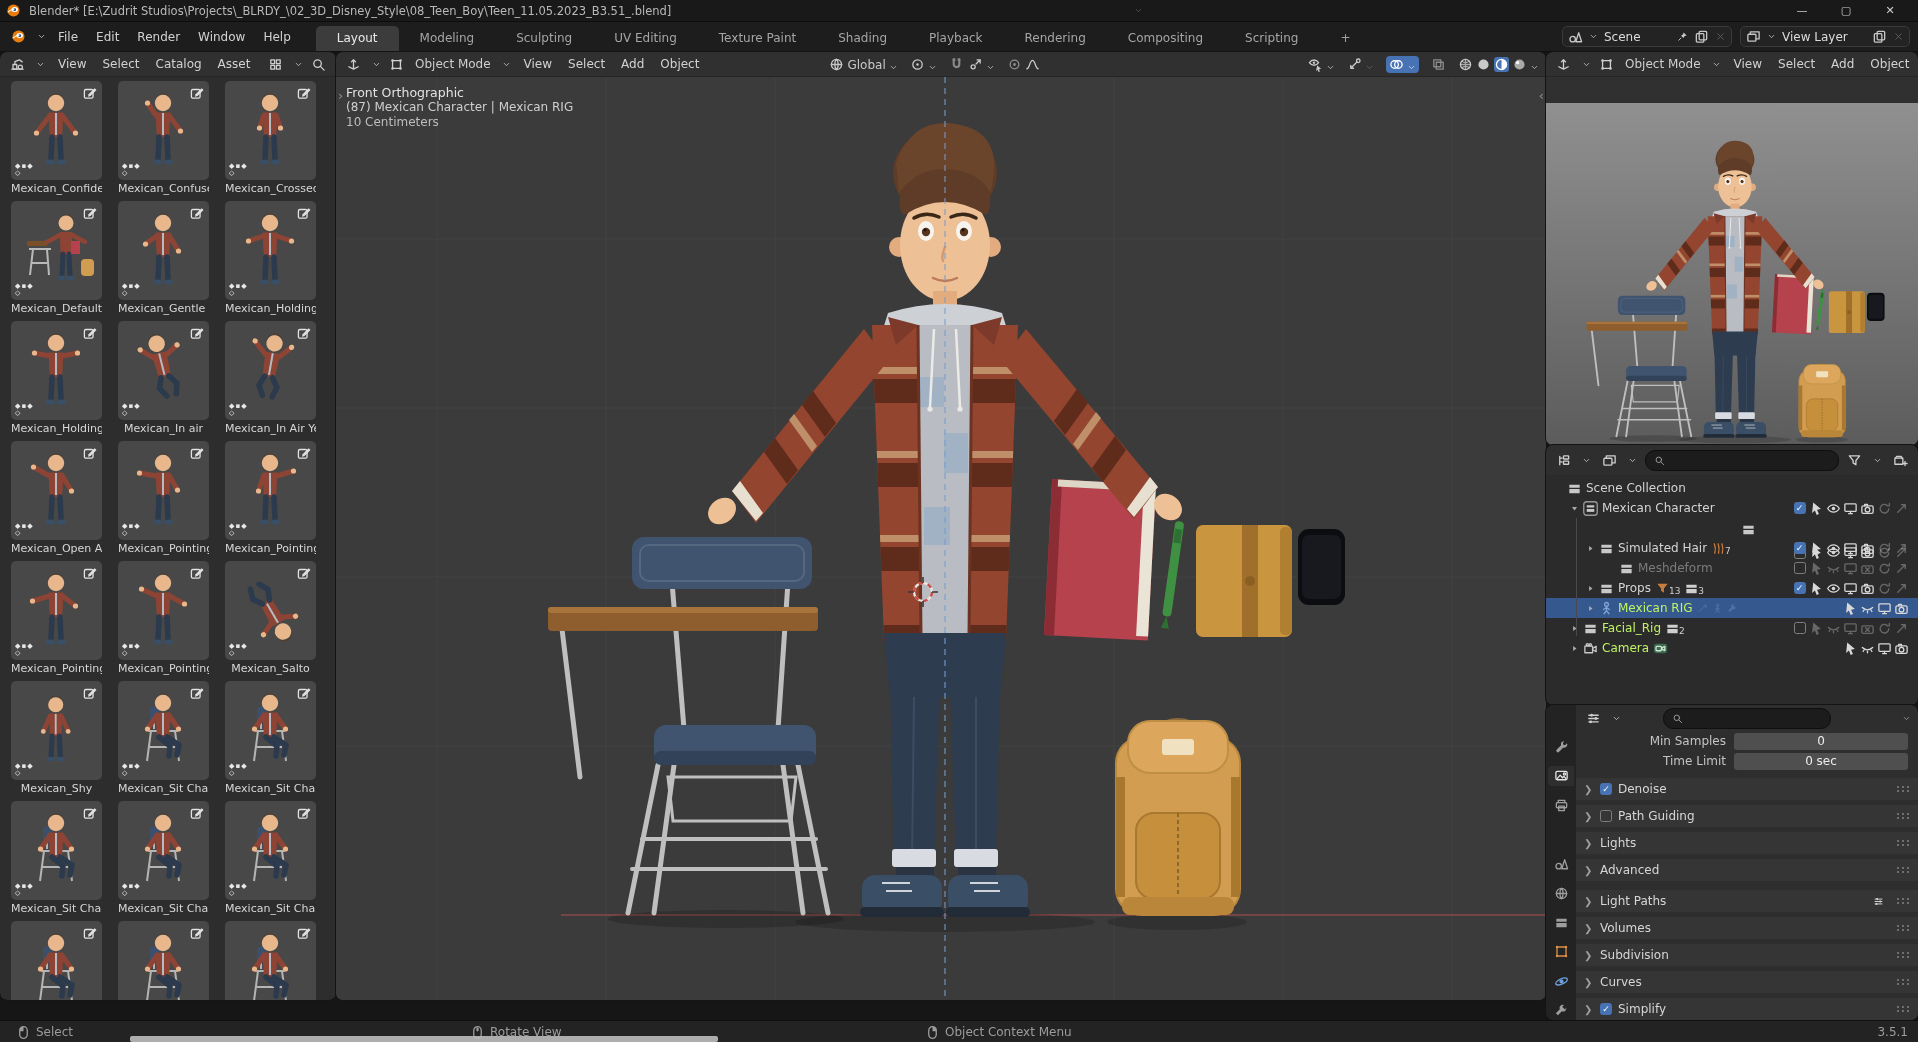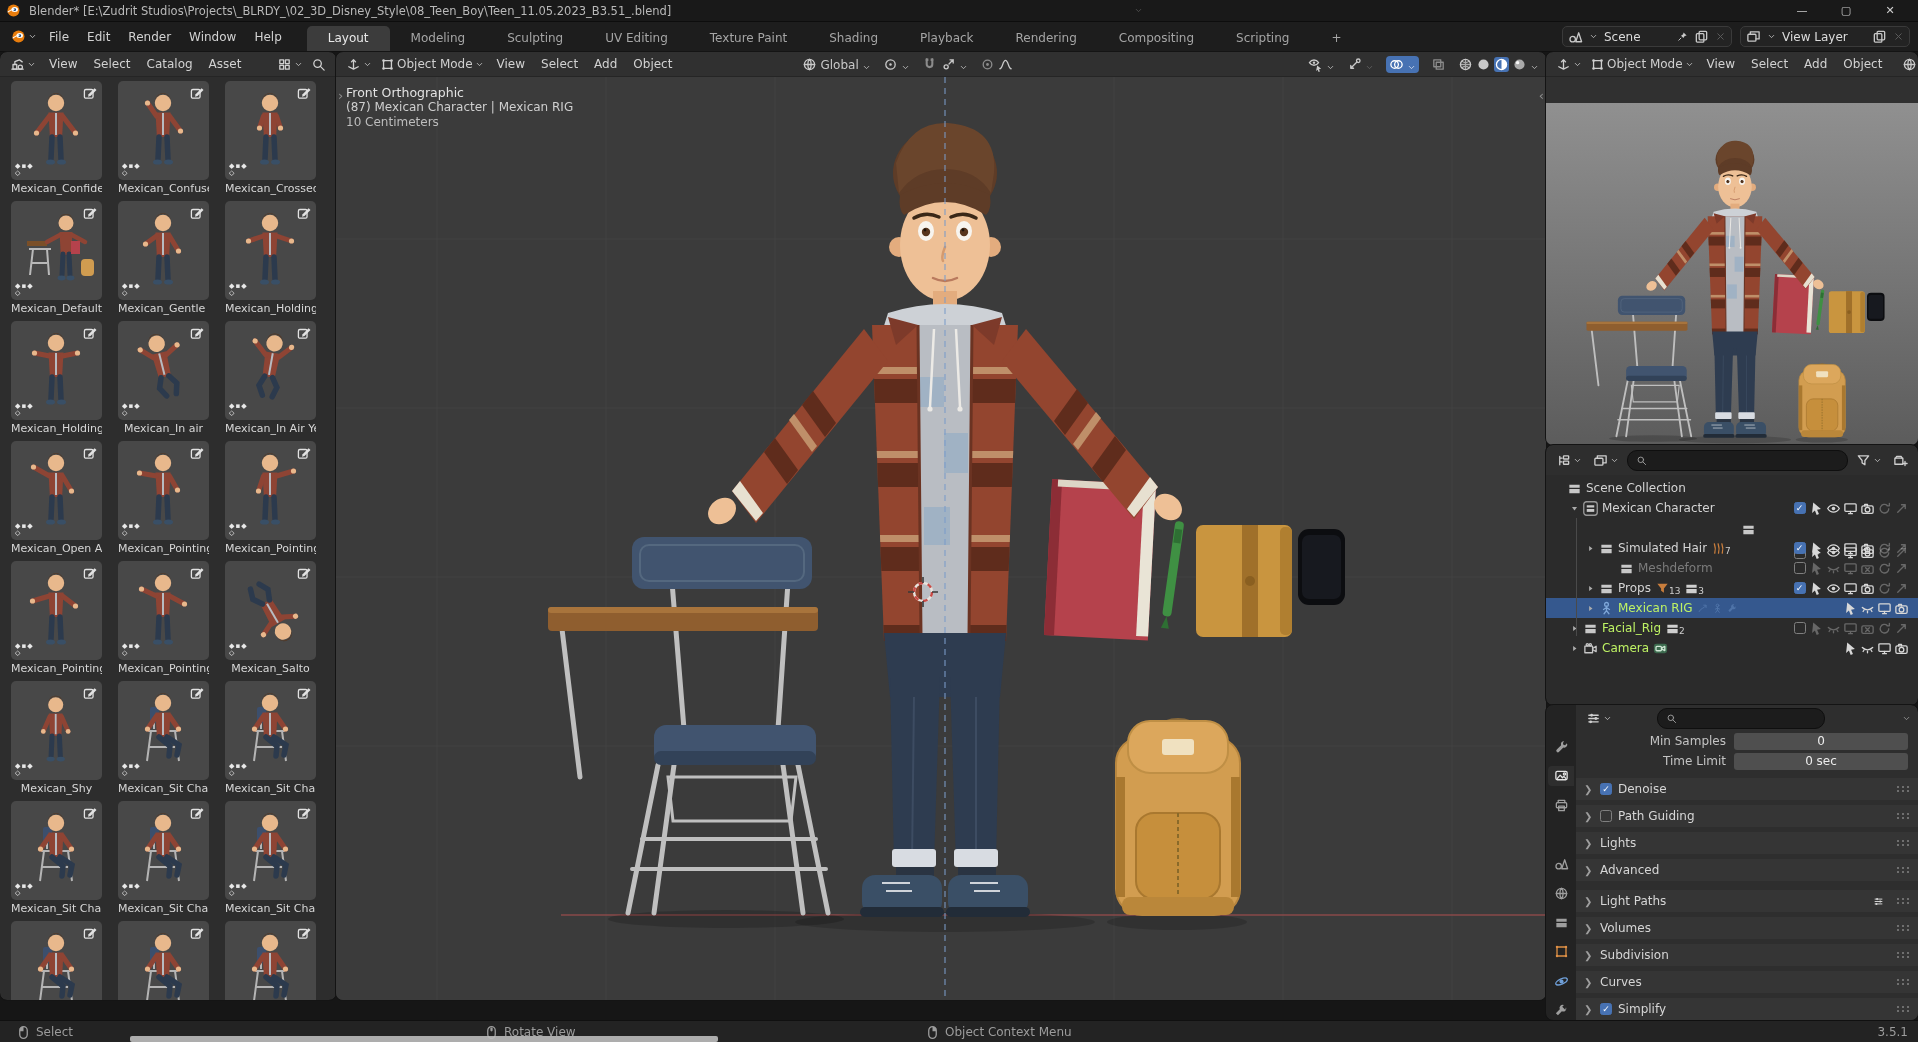--- a/index.html
+++ b/index.html
@@ -33,21 +33,21 @@
   .topbar-right{margin-left:auto;display:flex;gap:8px;align-items:center;}
   .id-widget{display:flex;align-items:center;gap:6px;background:#232323;border:1px solid #3a3a3a;
              border-radius:5px;height:21px;padding:0 5px;min-width:170px;box-sizing:border-box;}
   .id-widget .lbl{flex:1;color:#dcdcdc;}
 
   
   .region{position:absolute;background:#2b2b2b;border-radius:7px;outline:1px solid #141414;overflow:hidden;}
   .ed-header{height:25px;background:#303030;display:flex;align-items:center;gap:2px;
              padding:0 7px;box-sizing:border-box;border-bottom:1px solid #252525;}
   .ed-header .menu-item{padding:2px 8px;}
-  .hdr-btn{display:flex;align-items:center;gap:2px;padding:2px 3px;border-radius:4px;color:#cfcfcf;}
+  .hdr-btn{display:flex;align-items:center;gap:11px;padding:2px 3px;border-radius:4px;color:#cfcfcf;}
   .hdr-group{display:flex;align-items:flex-end;gap:3px;margin-left:10px;}
 
   
   #asset-browser{left:0;top:52px;width:336px;height:948px;background:#2d2d2d;}
   #asset-grid{position:absolute;left:0;top:25px;right:0;bottom:0;overflow:hidden;
               display:grid;grid-template-columns:repeat(3,91px);column-gap:16px;row-gap:5px;
               padding:4px 0 0 11px;align-content:start;}
   .asset-tile{width:91px;}
   .asset-thumb{position:relative;width:91px;height:99px;background:#484848;border-radius:5px;overflow:hidden;}
   .asset-thumb svg.pose{position:absolute;inset:0;}
@@ -2141,21 +2141,21 @@
     <span class="sb-version">3.5.1</span>
   <span class="hint" style="left: 16px;">
         <span class="ic">
           <svg viewBox="0 0 16 16" fill="none" stroke="currentColor" stroke-width="1.4" stroke-linecap="round" stroke-linejoin="round">
             <rect x="4" y="1.8" width="8" height="12.4" rx="4"></rect>
             <path d="M4.4 3.2Q5.8 1.8 8 1.8v4.8H4V3.2z" fill="currentColor" stroke="none"></path>
           </svg>
         </span>
         <span>Select</span>
       </span>
-      <span class="hint" style="left: 484px;">
+      <span class="hint" style="left: 470px;">
         <span class="ic">
           <svg viewBox="0 0 16 16" fill="none" stroke="currentColor" stroke-width="1.4" stroke-linecap="round" stroke-linejoin="round">
             <rect x="4" y="1.8" width="8" height="12.4" rx="4"></rect>
             <rect x="6.8" y="2.6" width="2.4" height="4.2" rx="1.2" fill="currentColor" stroke="none"></rect>
           </svg>
         </span>
         <span>Rotate View</span>
       </span>
       <span class="hint" style="left: 925px;">
         <span class="ic">

